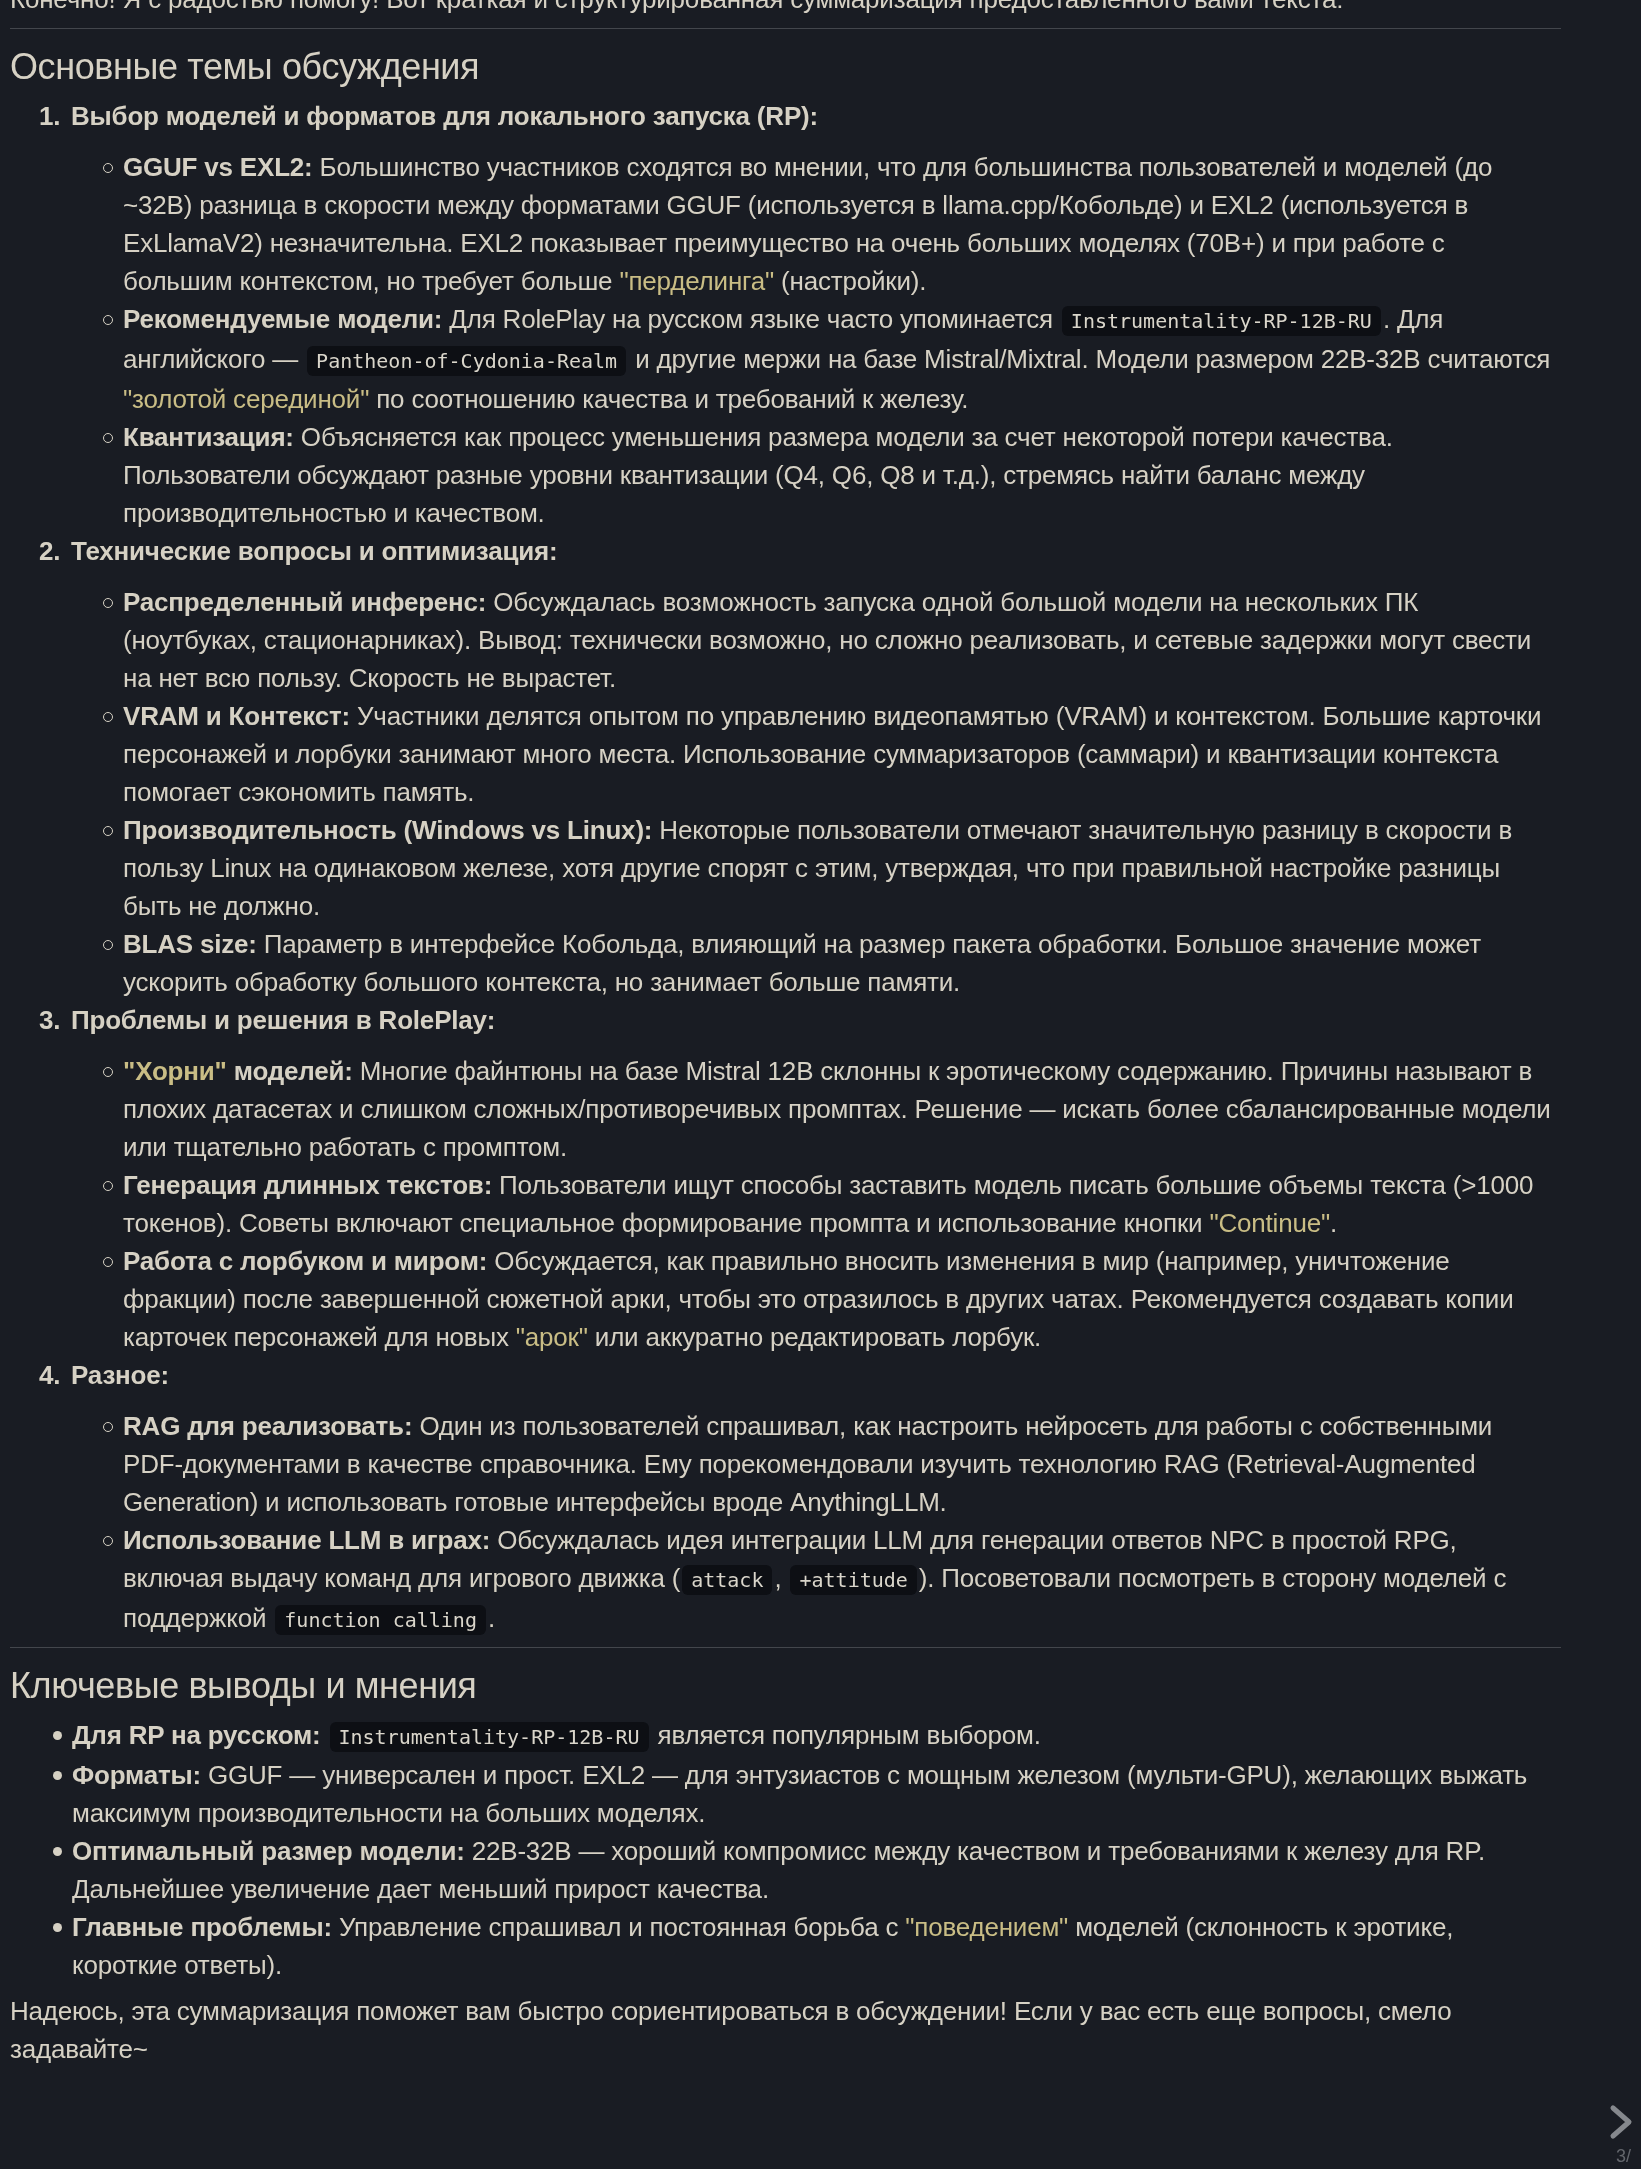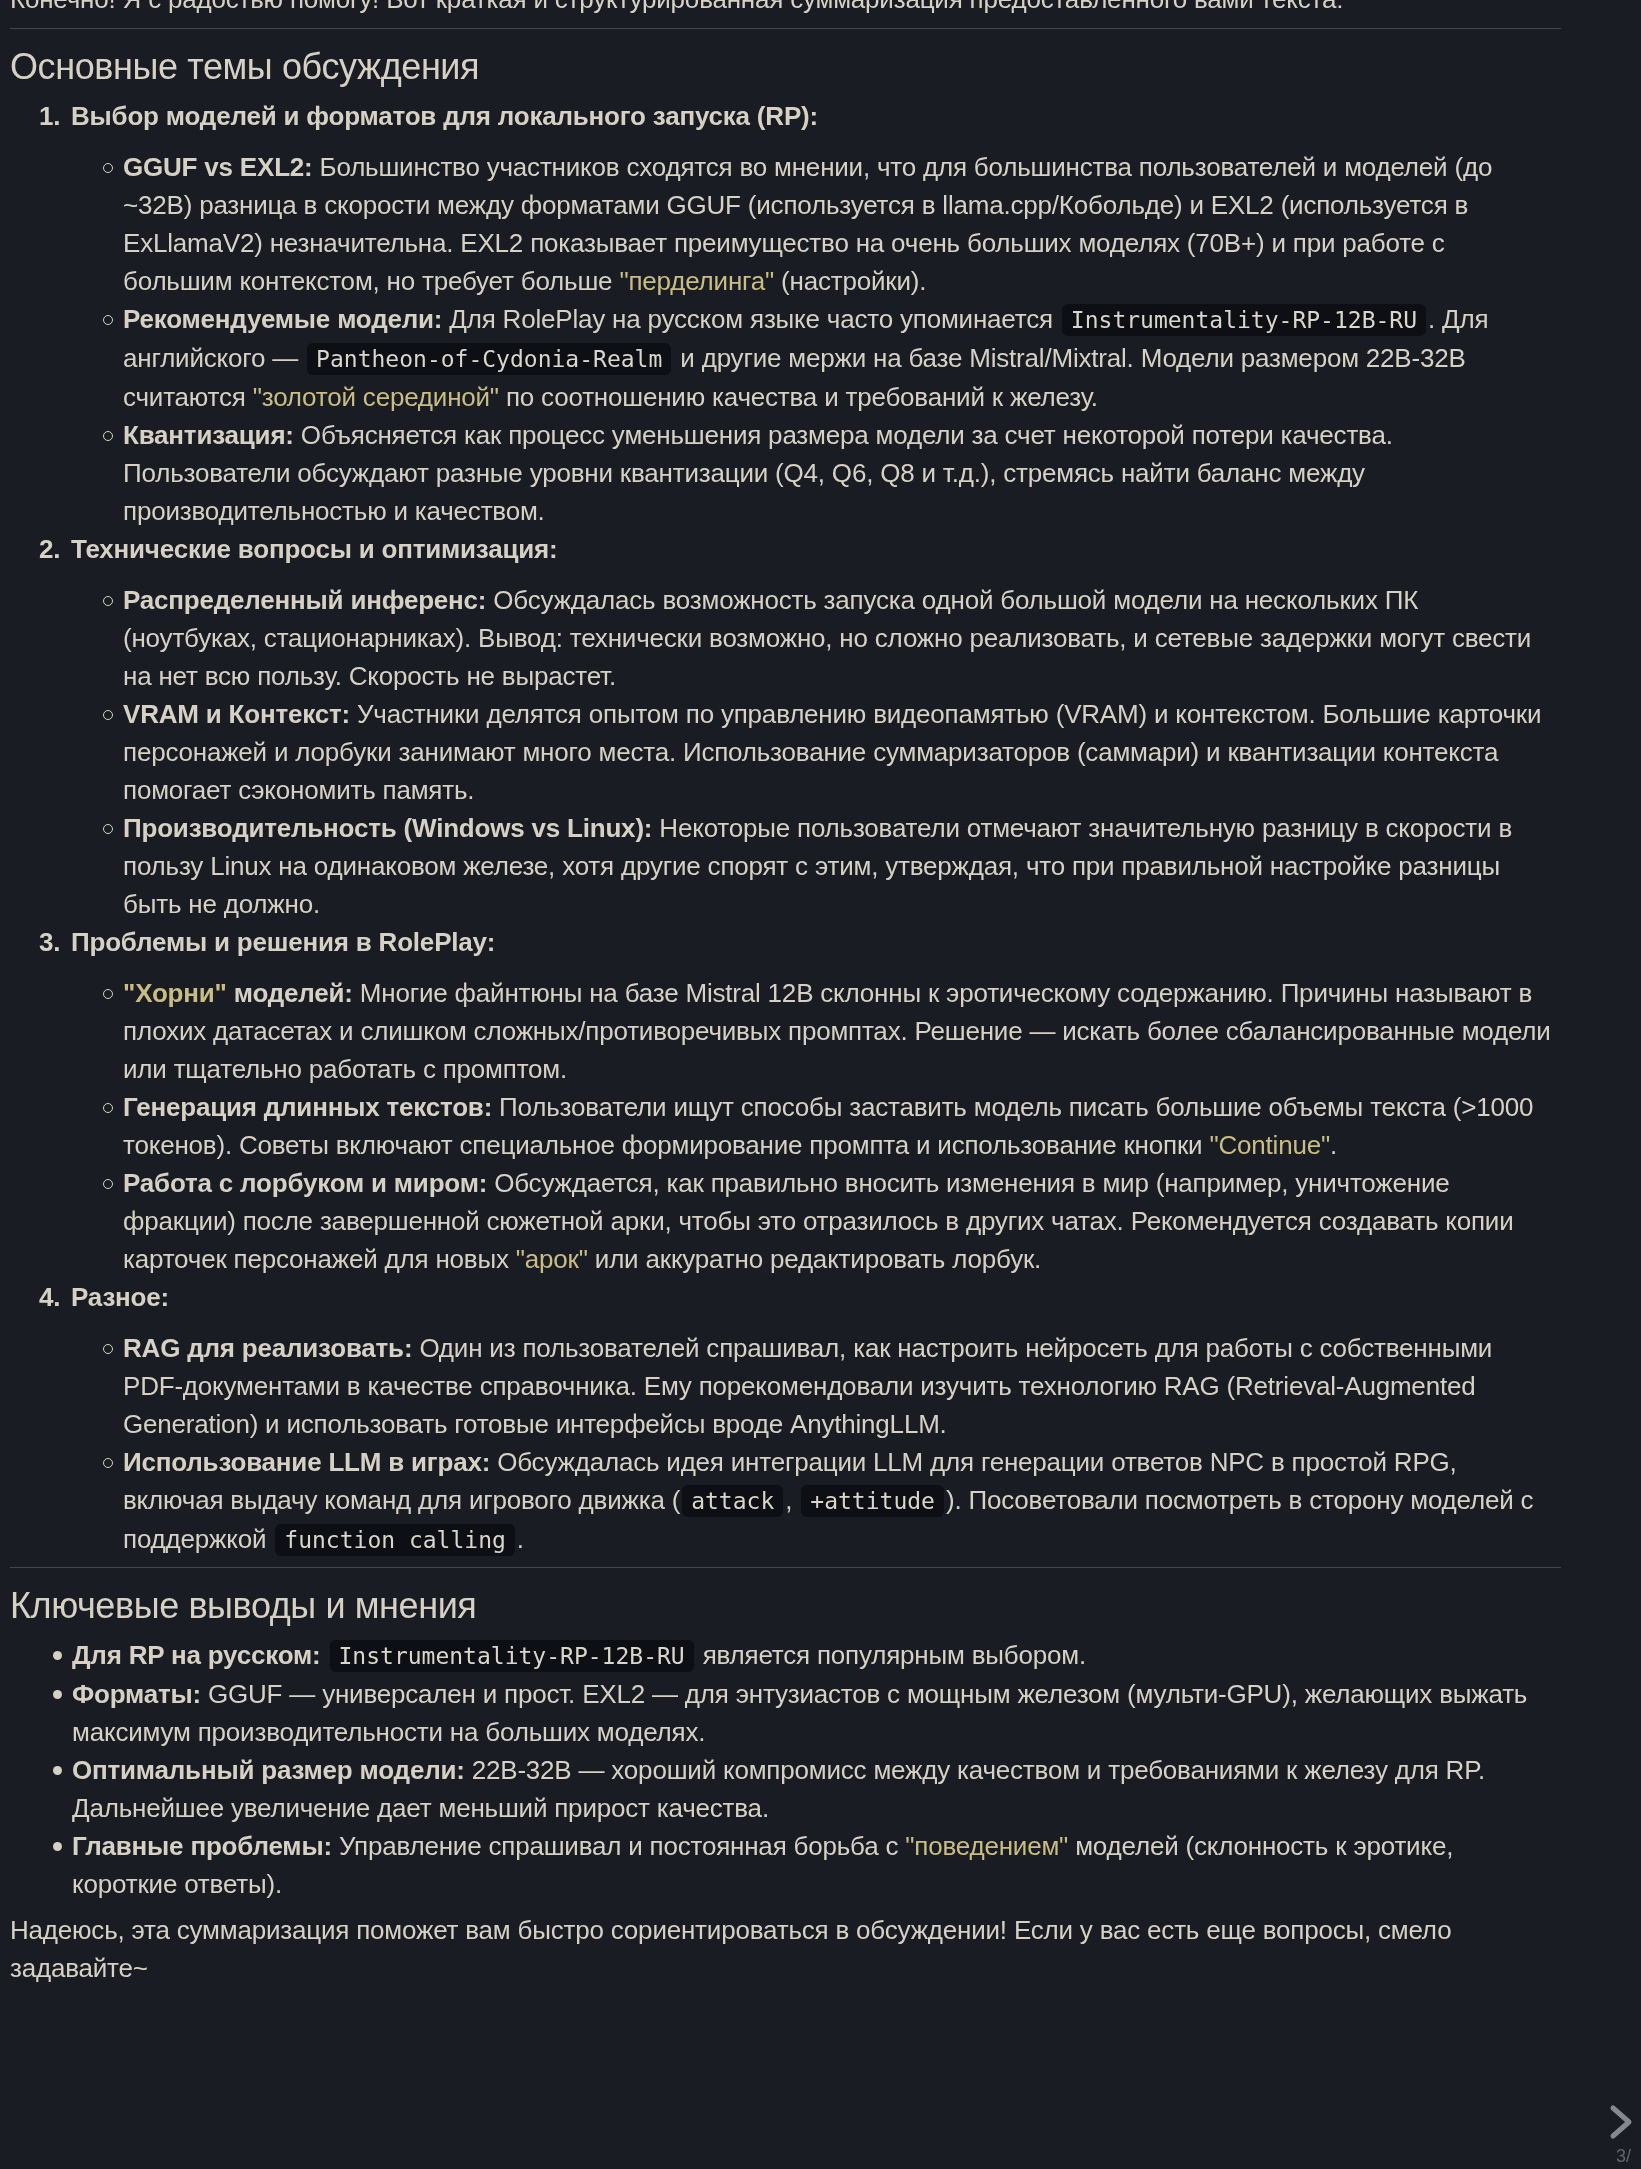--- a/index.html
+++ b/index.html
@@ -34,21 +34,21 @@
     content:"";position:absolute;left:35px;top:15px;width:9px;height:9px;
     background:var(--text);border-radius:50%;
   }
   .outro{margin:6px 0 0 0;}
   .r-n{}
   .r-b{font-weight:bold;}
   .r-q{color:var(--tan);}
   .r-bq{font-weight:bold;color:var(--tan);}
   .r-c{
     font-family:"DejaVu Sans Mono","Liberation Mono",monospace;
-    font-size:23px;background:var(--codebg);color:var(--codetext);
+    font-size:20px;background:var(--codebg);color:var(--codetext);
     padding:3px 9px;border-radius:6px;margin:0 2px;white-space:nowrap;letter-spacing:0;
   }
   .pager{position:absolute;left:1604px;top:2100px;width:60px;}
   .pager svg{display:block;margin-left:2px;}
   .count{font-size:18px;line-height:20px;color:var(--muted2);padding-left:12px;margin-top:2px;letter-spacing:0;}
 </style>
 </head>
 <body>
 
 <main class="msg">
@@ -63,20 +63,21 @@
           <li><span class="r-b">Рекомендуемые модели:</span><span class="r-n"> Для RolePlay на русском языке часто упоминается </span><span class="r-c">Instrumentality-RP-12B-RU</span><span class="r-n">. Для английского — </span><span class="r-c">Pantheon-of-Cydonia-Realm</span><span class="r-n"> и другие мержи на базе Mistral/Mixtral. Модели размером 22B-32B считаются </span><span class="r-q">"золотой серединой"</span><span class="r-n"> по соотношению качества и требований к железу.</span></li>
           <li><span class="r-b">Квантизация:</span><span class="r-n"> Объясняется как процесс уменьшения размера модели за счет некоторой потери качества. Пользователи обсуждают разные уровни квантизации (Q4, Q6, Q8 и т.д.), стремясь найти баланс между производительностью и качеством.</span></li>
         </ul>
       </li>
       <li>
         <div class="tline"><span class="tnum">2.</span><span class="ttl">Технические вопросы и оптимизация:</span></div>
         <ul class="sub">
           <li><span class="r-b">Распределенный инференс:</span><span class="r-n"> Обсуждалась возможность запуска одной большой модели на нескольких ПК (ноутбуках, стационарниках). Вывод: технически возможно, но сложно реализовать, и сетевые задержки могут свести на нет всю пользу. Скорость не вырастет.</span></li>
           <li><span class="r-b">VRAM и Контекст:</span><span class="r-n"> Участники делятся опытом по управлению видеопамятью (VRAM) и контекстом. Большие карточки персонажей и лорбуки занимают много места. Использование суммаризаторов (саммари) и квантизации контекста помогает сэкономить память.</span></li>
           <li><span class="r-b">Производительность (Windows vs Linux):</span><span class="r-n"> Некоторые пользователи отмечают значительную разницу в скорости в пользу Linux на одинаковом железе, хотя другие спорят с этим, утверждая, что при правильной настройке разницы быть не должно.</span></li>
+          <li><span class="r-b">BLAS size:</span><span class="r-n"> Параметр в интерфейсе Кобольда, влияющий на размер пакета обработки. Большое значение может ускорить обработку большого контекста, но занимает больше памяти.</span></li>
         </ul>
       </li>
       <li>
         <div class="tline"><span class="tnum">3.</span><span class="ttl">Проблемы и решения в RolePlay:</span></div>
         <ul class="sub">
           <li><span class="r-bq">"Хорни"</span><span class="r-b"> моделей:</span><span class="r-n"> Многие файнтюны на базе Mistral 12B склонны к эротическому содержанию. Причины называют в плохих датасетах и слишком сложных/противоречивых промптах. Решение — искать более сбалансированные модели или тщательно работать с промптом.</span></li>
           <li><span class="r-b">Генерация длинных текстов:</span><span class="r-n"> Пользователи ищут способы заставить модель писать большие объемы текста (&gt;1000 токенов). Советы включают специальное формирование промпта и использование кнопки </span><span class="r-q">"Continue"</span><span class="r-n">.</span></li>
           <li><span class="r-b">Работа с лорбуком и миром:</span><span class="r-n"> Обсуждается, как правильно вносить изменения в мир (например, уничтожение фракции) после завершенной сюжетной арки, чтобы это отразилось в других чатах. Рекомендуется создавать копии карточек персонажей для новых </span><span class="r-q">"арок"</span><span class="r-n"> или аккуратно редактировать лорбук.</span></li>
         </ul>
       </li>

